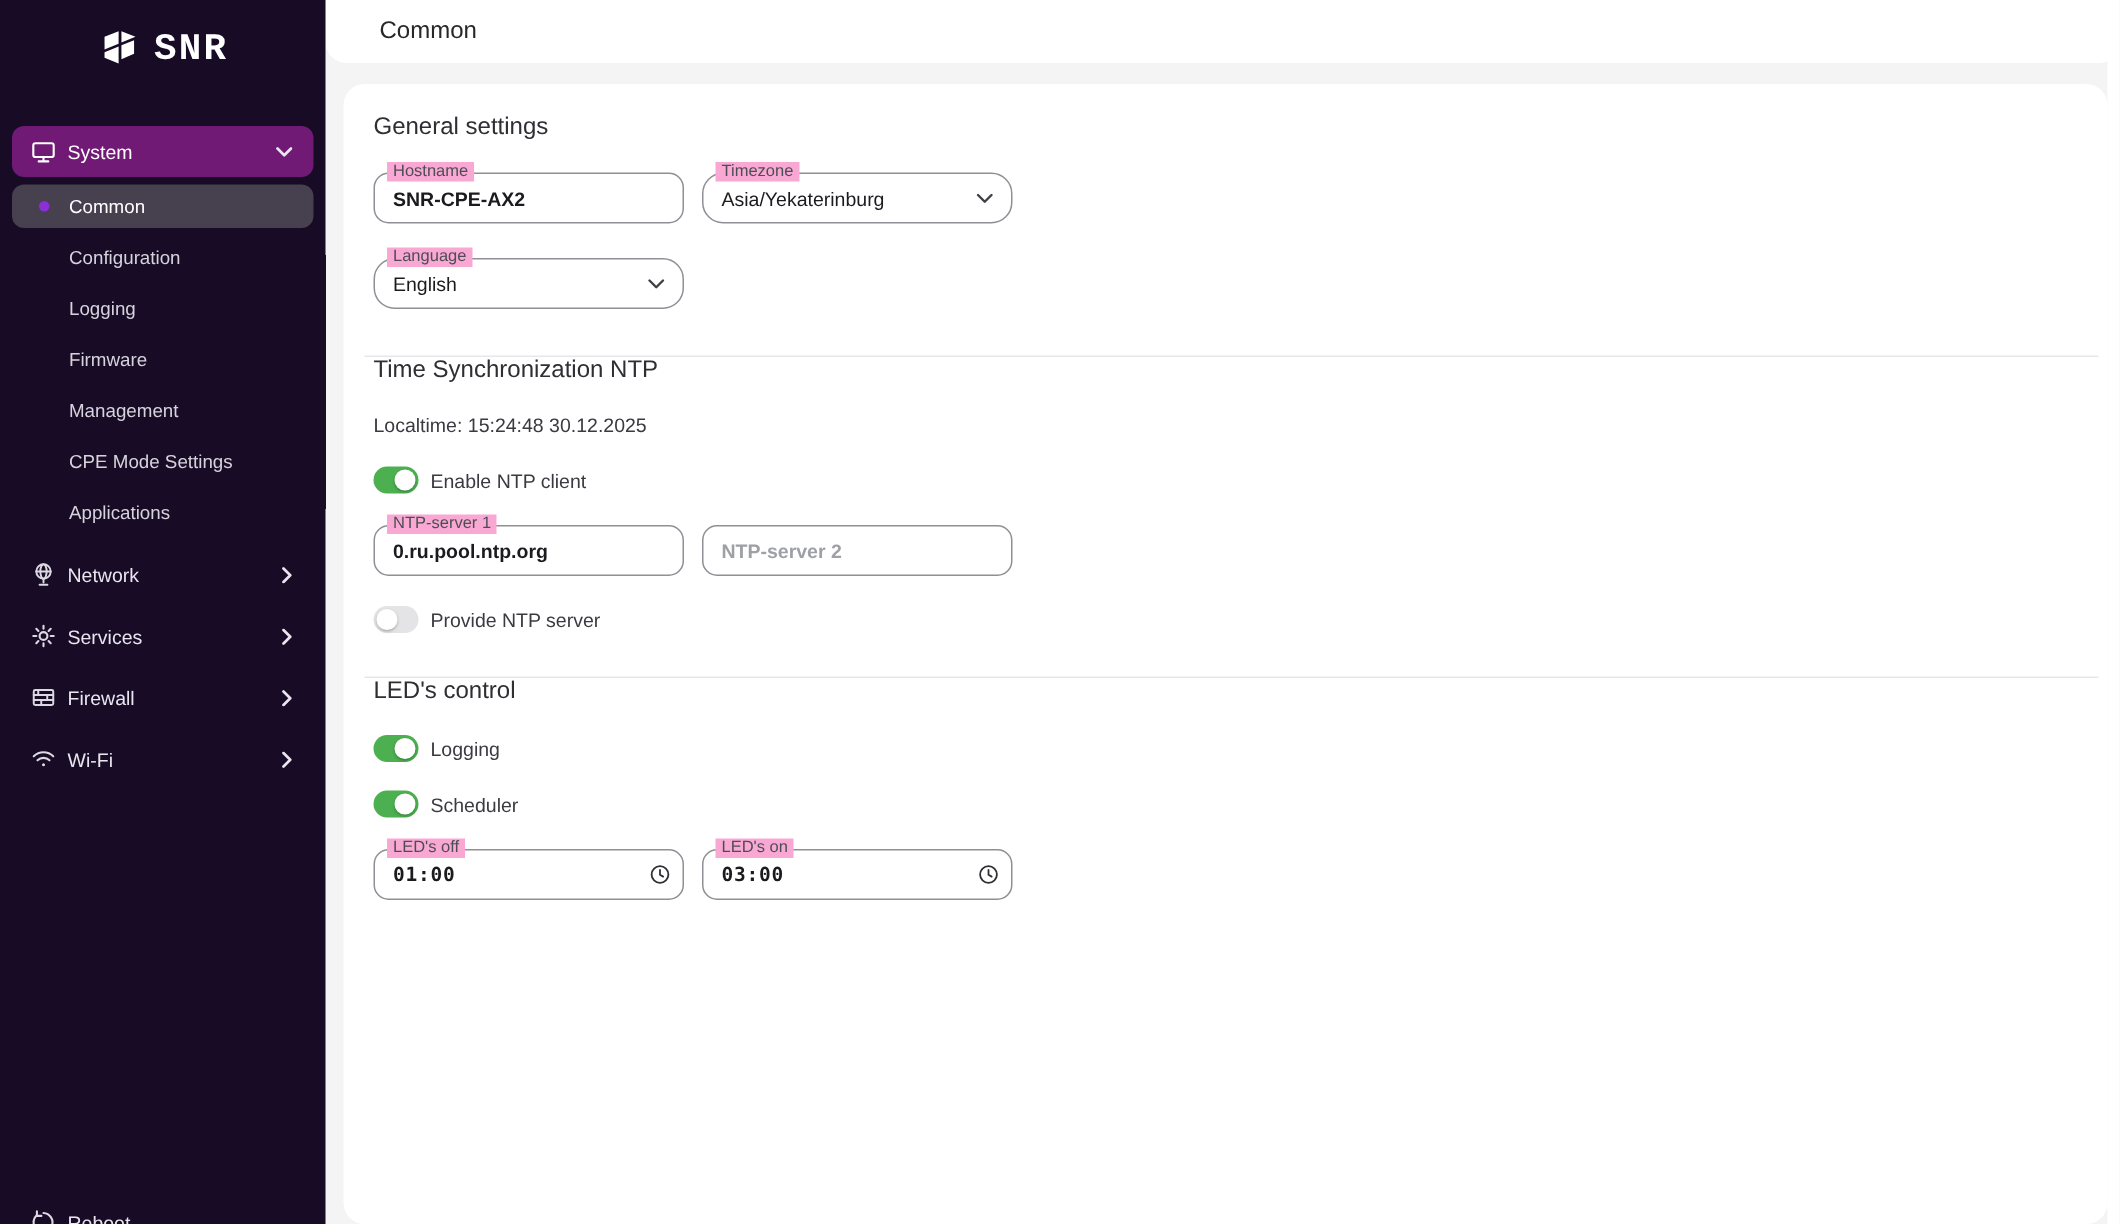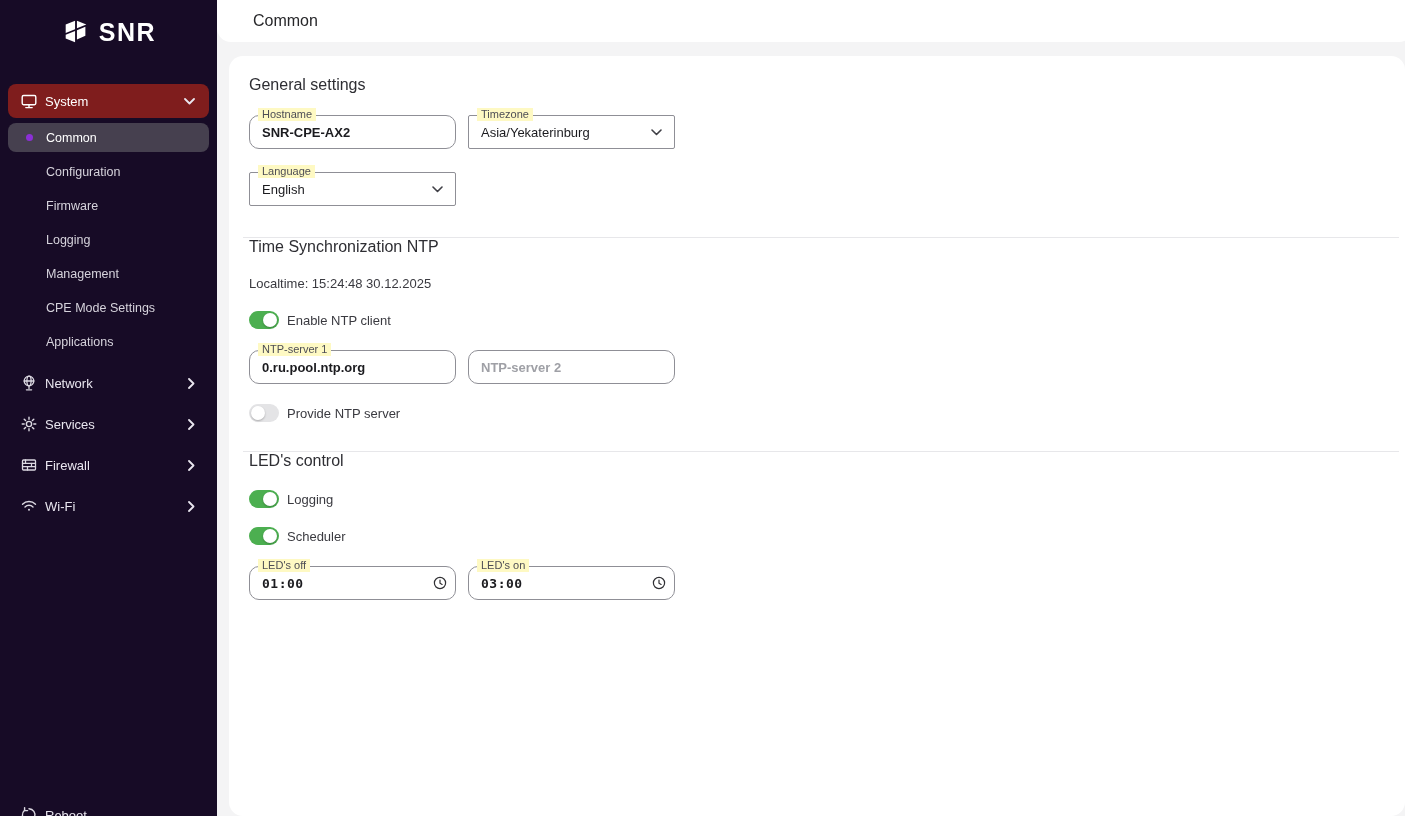--- a/index.html
+++ b/index.html
@@ -3,29 +3,29 @@
 <meta charset="utf-8">
 <style>
   * { box-sizing: border-box; }
   html, body { margin:0; padding:0; width:1413px; height:816px; overflow:hidden;
     font-family:"Liberation Sans", sans-serif; background:#f4f4f5; }
 
   
   .sidebar { position:fixed; left:0; top:0; width:217px; height:816px;
     background:#170b26; color:#e9e6ef; z-index:20; }
   .logo { display:flex; align-items:center; justify-content:center; gap:8px;
-    padding-top:14px; height:50px; }
+    padding-top:14px; height:50px;font-family:Liberation Mono, monospace; }
   .logo-text { font-size:25px; font-weight:800; letter-spacing:1.5px; color:#ffffff; }
   nav { margin-top:34px; }
   .nav-item { display:flex; align-items:center; height:28px; padding:0 22px 0 20px;
     font-size:13px; font-weight:500; cursor:pointer; color:#e9e6ef; }
   .nav-item .nicon { width:18px; height:18px; margin-right:7px; display:flex;
     align-items:center; justify-content:center; color:#dcd9e2; flex:0 0 18px; }
   .nav-item .nlabel { flex:1; }
-  .nav-item.parent-active { background:#7f1d1d; border-radius:8px; margin:12px 8px 0;
+  .nav-item.parent-active { background:#701a75; border-radius:8px; margin:12px 8px 0;
     height:34px; padding:0 14px 0 12px; color:#fff; }
   .nav-item.parent-active .nicon { color:#fff; }
   .chev { flex:0 0 auto; display:flex; align-items:center; color:#e9e6ef; }
   .sub-item { display:flex; align-items:center; height:29px; margin:5px 8px 0;
     border-radius:8px; padding-left:18px; font-size:12.5px; font-weight:500;
     color:#d6d3dc; cursor:pointer; }
   .sub-item .dot { width:7px; height:7px; border-radius:50%; background:#8b2fd6;
     margin-right:13px; visibility:hidden; flex:0 0 7px; }
   .sub-item.current { background:#46404f; color:#ffffff; }
   .sub-item.current .dot { visibility:visible; }
@@ -48,23 +48,23 @@
   .divider2 { margin-top:29px; }
   .subtext { font-size:13px; color:#3a3a40; margin:20px 0 0; }
 
   .field-row { display:flex; gap:12px; margin-top:21px; }
   .field-row.row2 { margin-top:23px; }
   .field { position:relative; width:207px; height:34px; }
   .field input { width:100%; height:100%; border:1px solid #8f8f96; border-radius:10px;
     padding:0 12px; font-size:13px; color:#1b1b1f; background:#fff; outline:none;
     font-family:"Liberation Sans", sans-serif;font-weight:bold; }
   .field input::placeholder { color:#9fa0a6; }
-  .flabel { position:absolute; top:-7px; left:9px; background:#fef9c3; padding:0 4px;
+  .flabel { position:absolute; top:-7px; left:9px; background:#f9a8d4; padding:0 4px;
     font-size:11px; color:#4d4d55; line-height:13px; z-index:2; }
-  .select-box { width:100%; height:100%; border:1px solid #8f8f96; border-radius:2px;
+  .select-box { width:100%; height:100%; border:1px solid #8f8f96; border-radius:14px;
     padding:0 12px; font-size:13px; color:#1b1b1f; background:#fff; display:flex;
     align-items:center; justify-content:space-between; cursor:pointer; }
   .time-field input { font-family:"DejaVu Sans Mono", monospace; letter-spacing:.5px;
     padding-right:32px; }
   .clock-btn { position:absolute; right:9px; top:50%; transform:translateY(-50%);
     display:flex; color:#2f2f33; cursor:pointer; background:none; border:none; padding:0; }
 
   .toggle-row { display:flex; align-items:center; gap:8px; margin-top:20px; }
   .toggle-row.tight { margin-top:19px; }
   .toggle-label { font-size:13px; color:#3a3a40; }
@@ -117,25 +117,25 @@
       <div class="sub-item current">
         <span class="dot"></span>
         <span>Common</span>
       </div>
       <div class="sub-item">
         <span class="dot"></span>
         <span>Configuration</span>
       </div>
       <div class="sub-item">
         <span class="dot"></span>
+        <span>Logging</span>
+      </div>
+      <div class="sub-item">
+        <span class="dot"></span>
         <span>Firmware</span>
-      </div>
-      <div class="sub-item">
-        <span class="dot"></span>
-        <span>Logging</span>
       </div>
       <div class="sub-item">
         <span class="dot"></span>
         <span>Management</span>
       </div>
       <div class="sub-item">
         <span class="dot"></span>
         <span>CPE Mode Settings</span>
       </div>
       <div class="sub-item">

